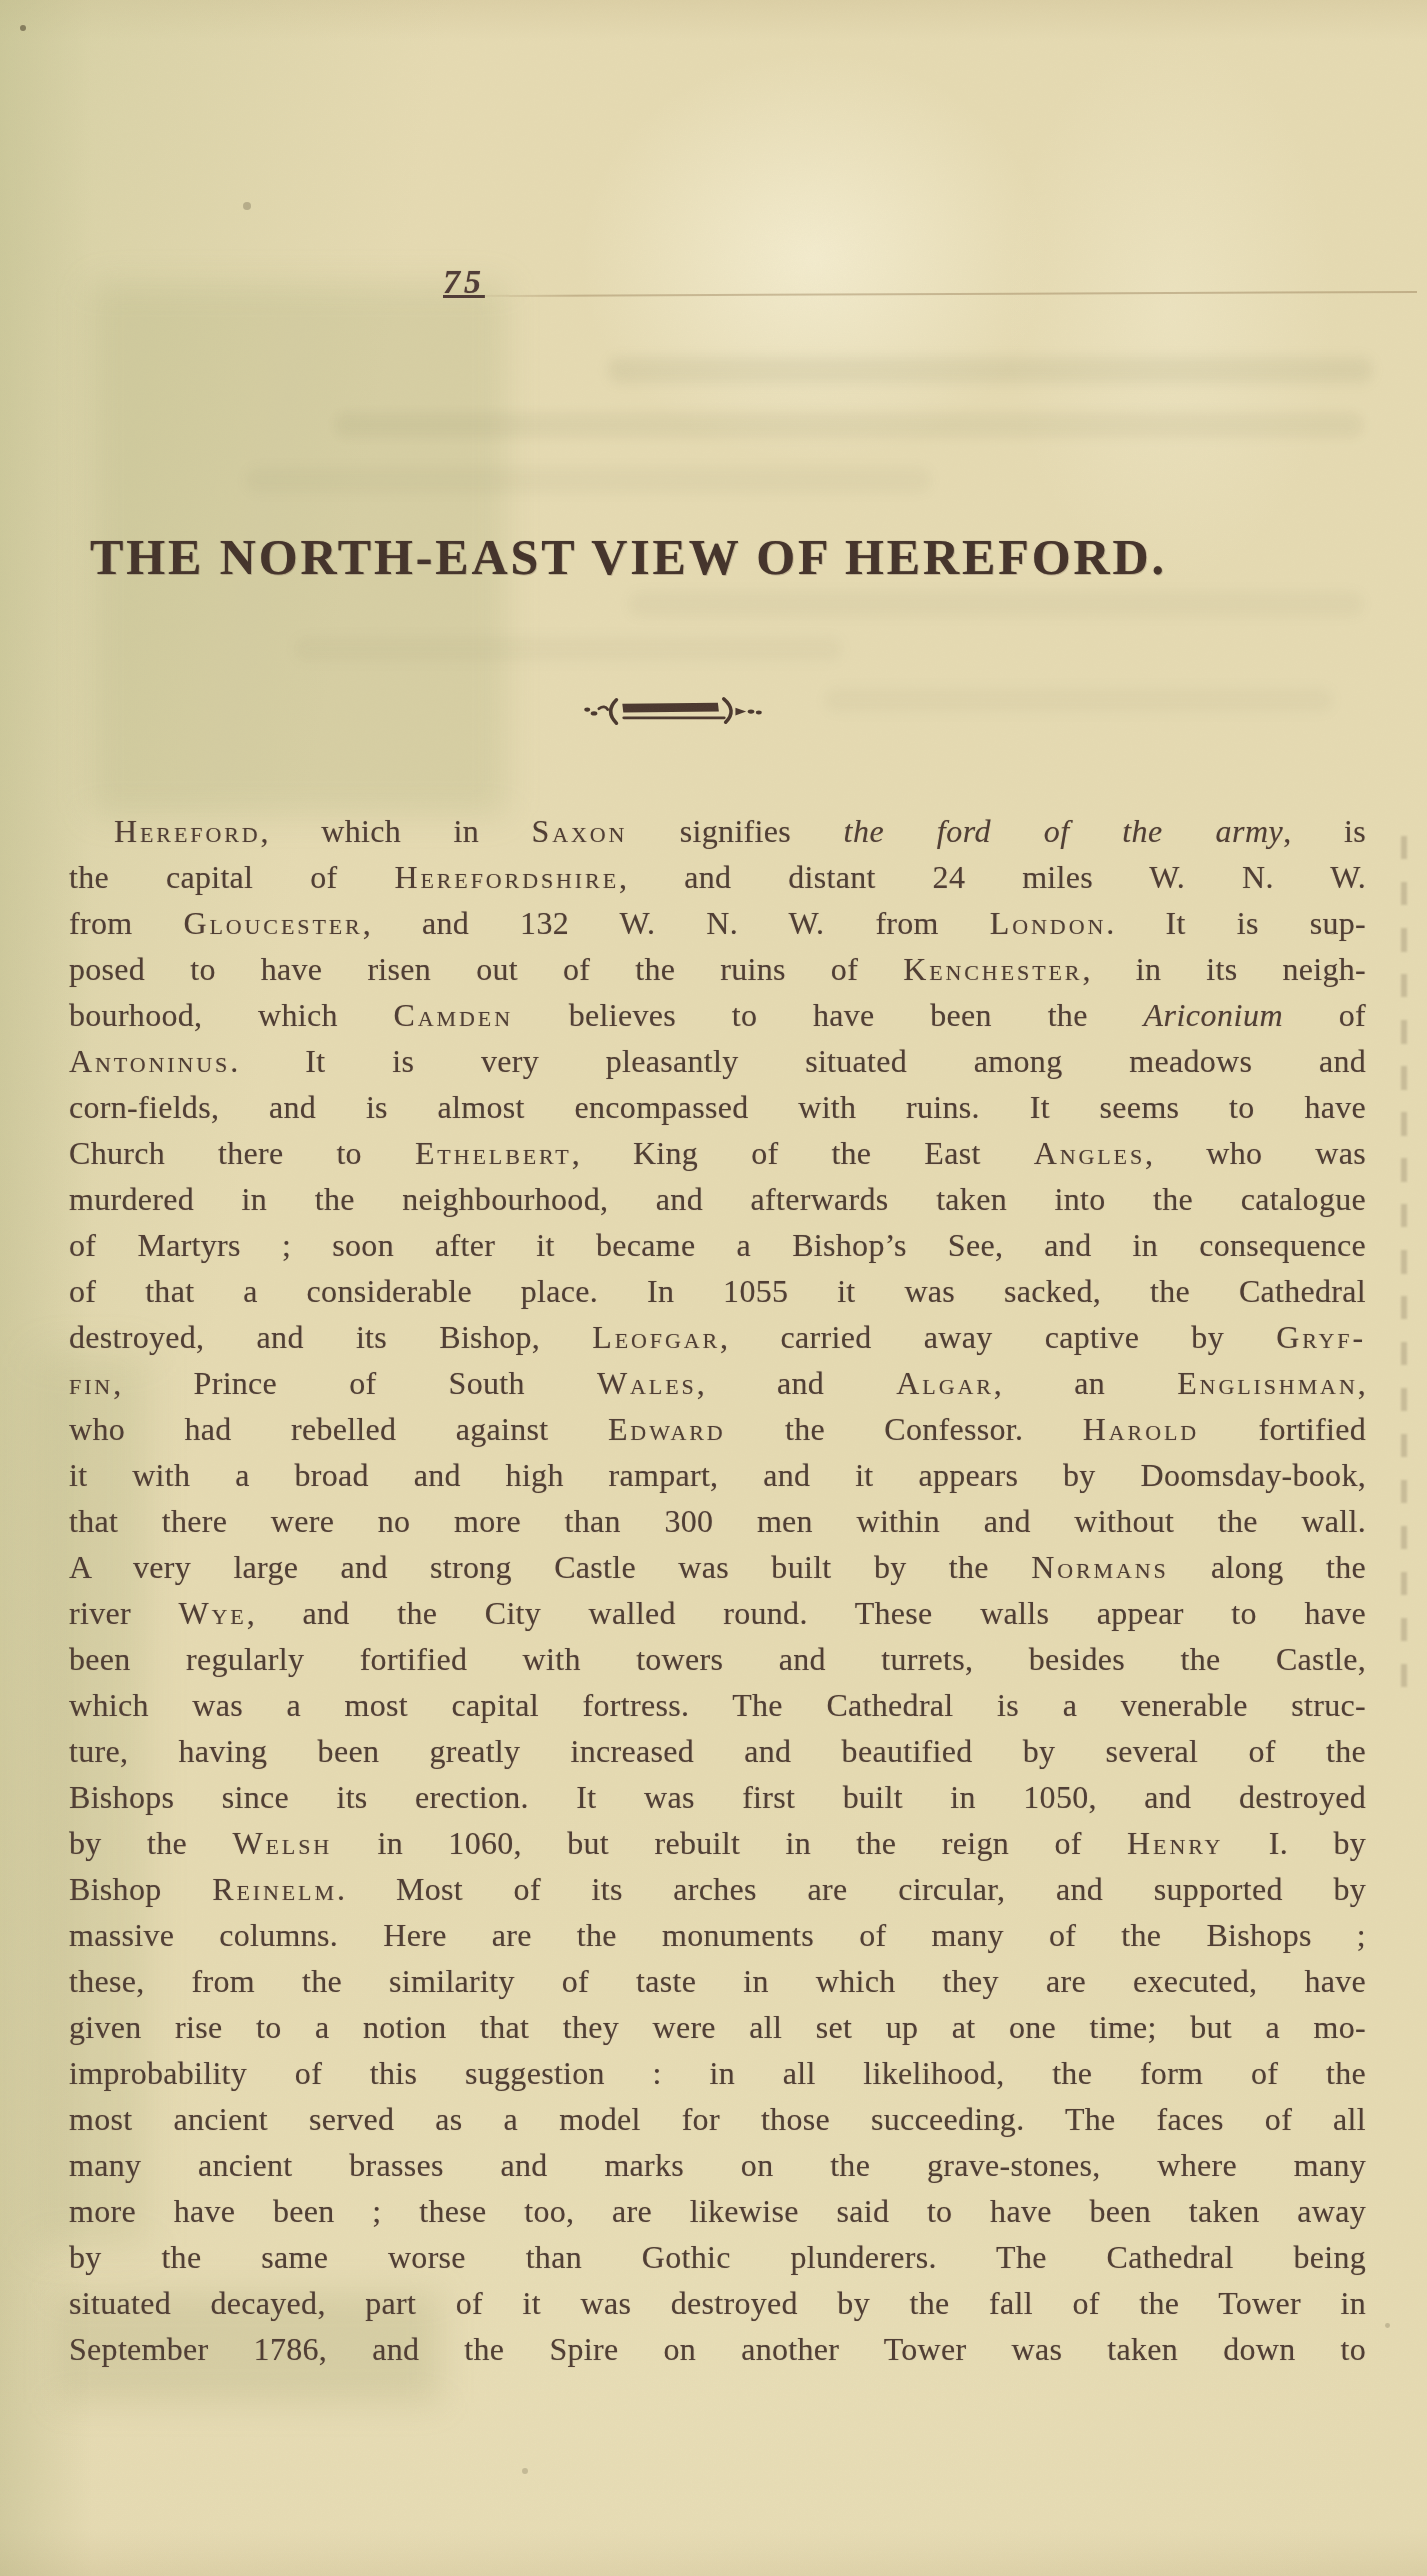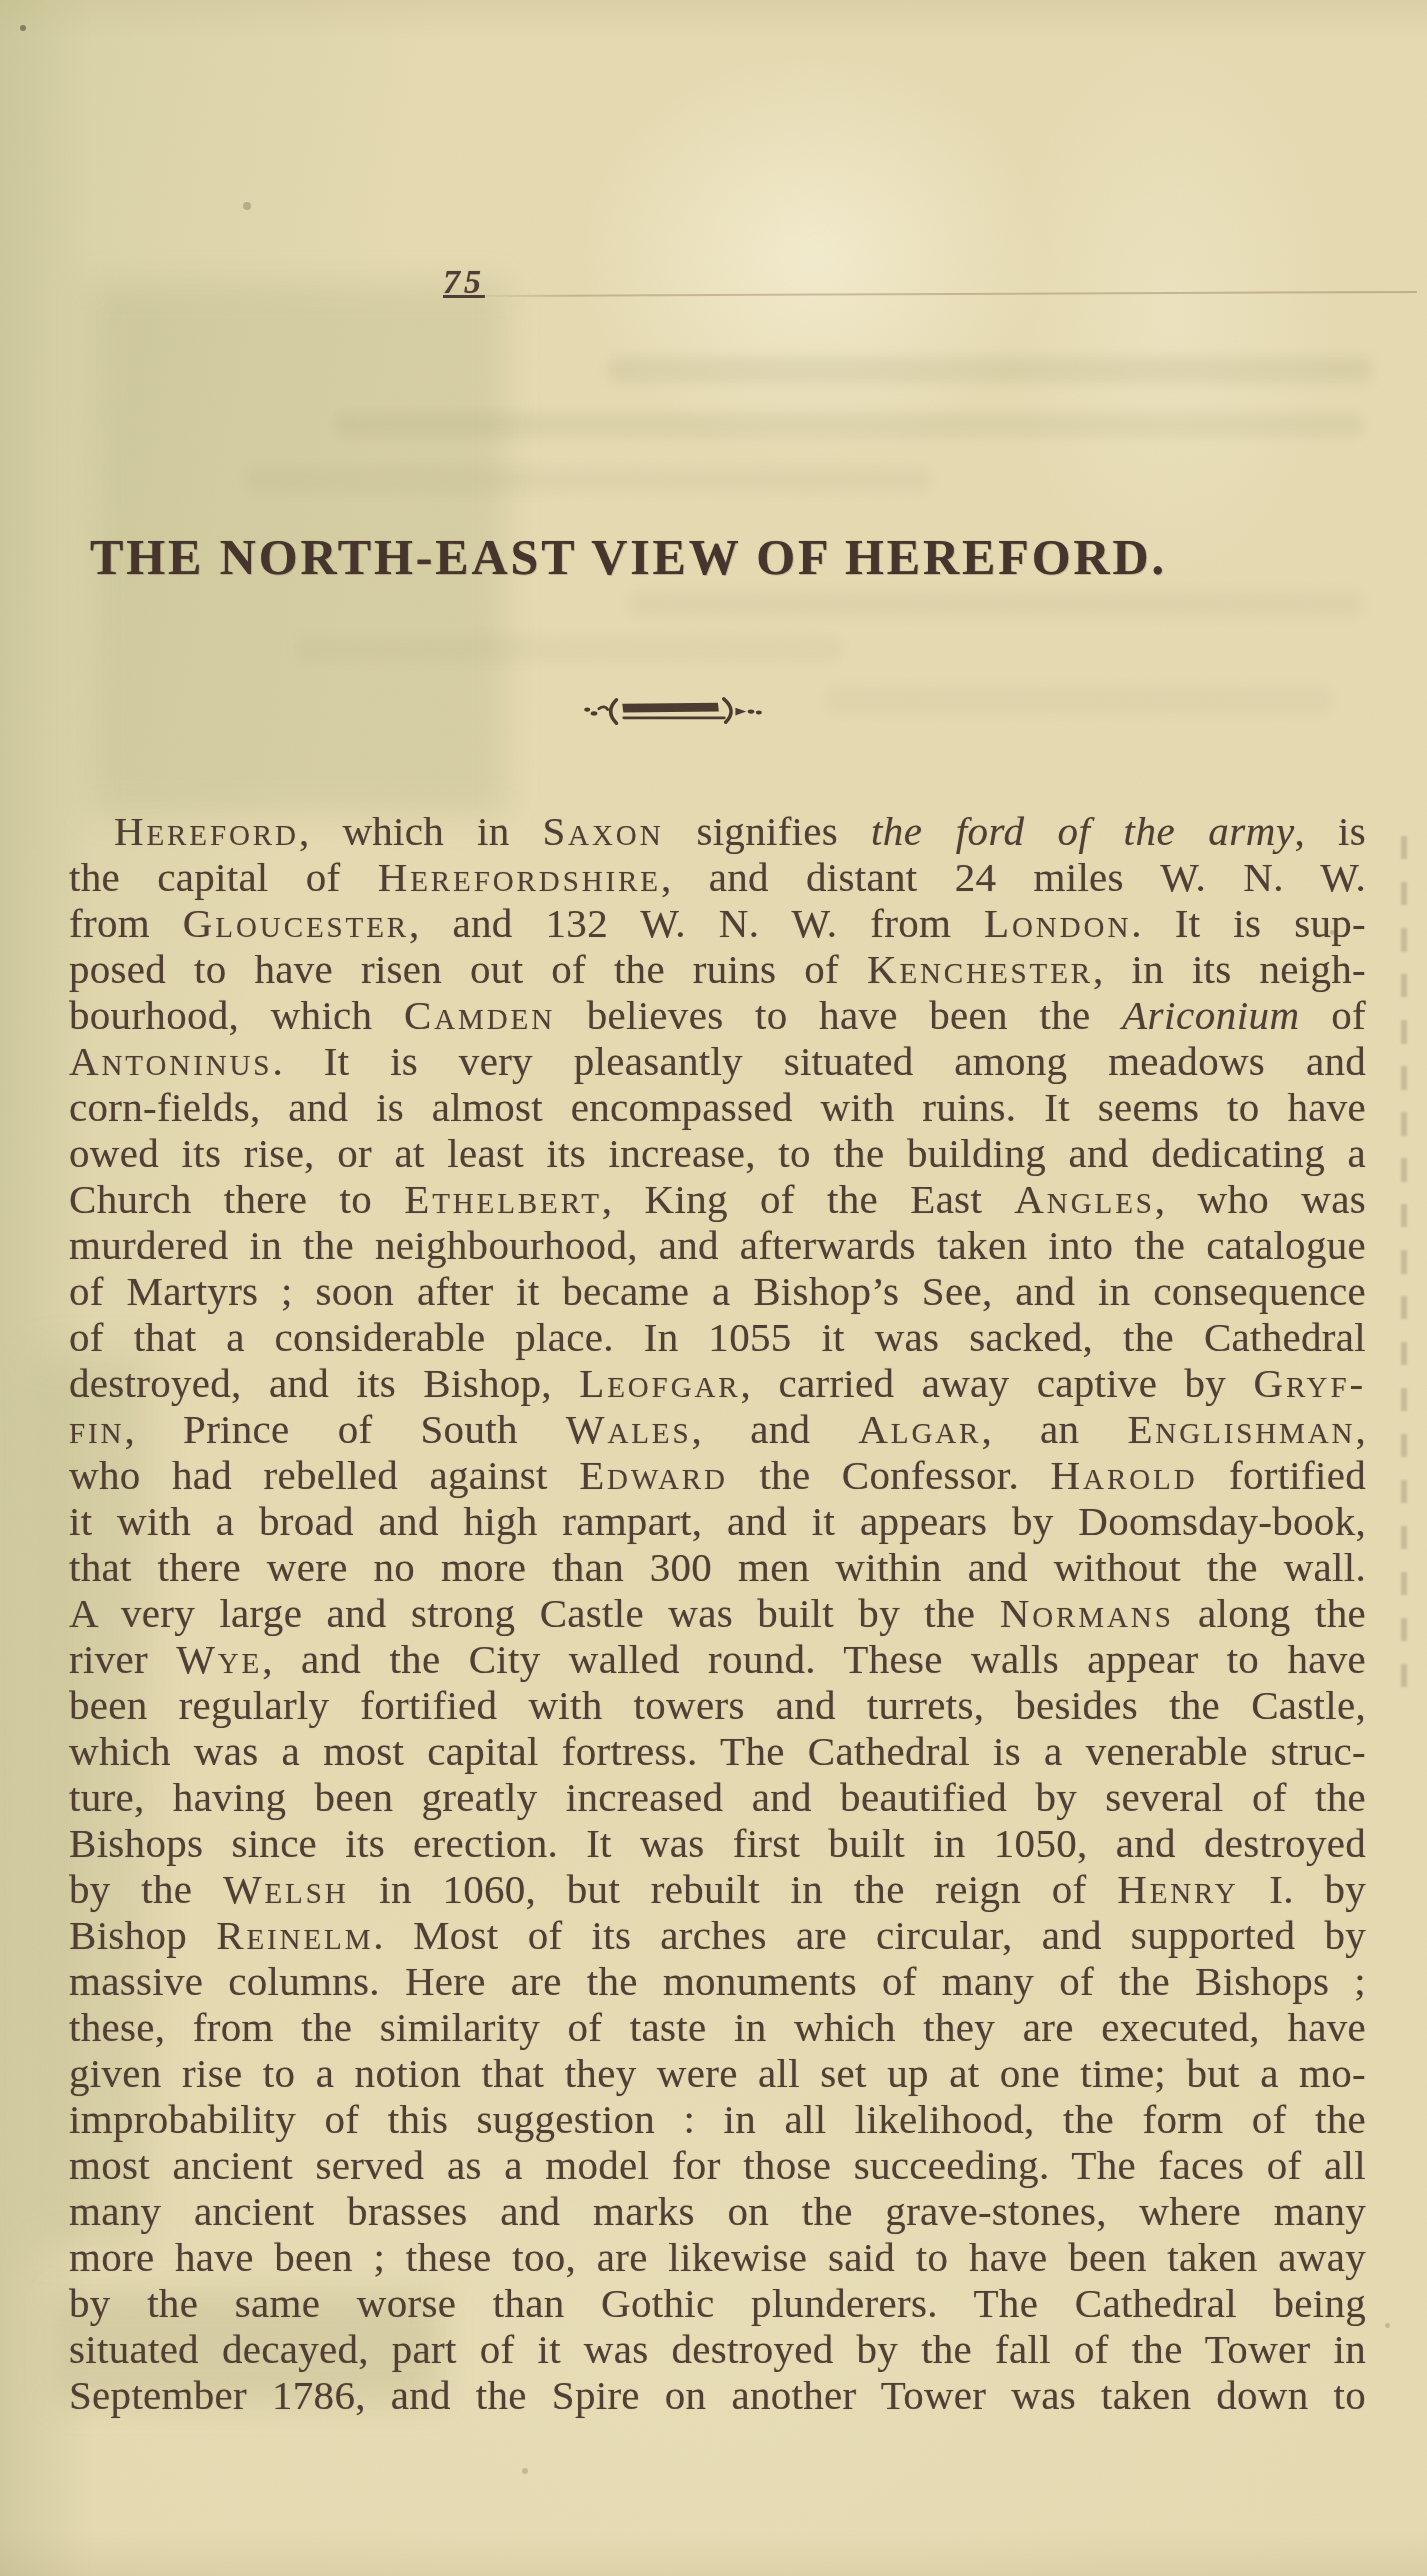--- a/index.html
+++ b/index.html
@@ -40,21 +40,21 @@
   }
   .title{
     position:absolute;left:90px;top:528px;margin:0;
     font-size:50px;font-weight:bold;letter-spacing:2.9px;color:#43322a;
     text-shadow:0 0 1px rgba(70,50,40,.55), 1px 1px 0 rgba(120,100,80,.25);
     white-space:nowrap;
   }
   .ornament{position:absolute;left:581px;top:693px;width:186px;height:39px;}
   .body-text{
     position:absolute;left:69px;top:808px;width:1297px;
-    font-size:41px;line-height:46px;letter-spacing:0.3px;color:#4e3c33;
+    font-size:32px;line-height:46px;letter-spacing:0.3px;color:#4e3c33;
     text-shadow:0 0 1px rgba(85,65,50,.4);
   }
   .line{text-align:justify;text-align-last:justify;white-space:nowrap;}
   .line:first-child{text-indent:45px;}
   .sc{font-variant:small-caps;letter-spacing:2.9px;}
   .i{font-style:italic;letter-spacing:0.5px;}
   .grain{position:absolute;left:0;top:0;width:100%;height:100%;opacity:.55;pointer-events:none;}
 </style>
 </head>
 <body>
@@ -99,21 +99,20 @@
   </svg>
 
   <div class="body-text">
       <div class="line"><span class="sc">Hereford</span><span>, which in </span><span class="sc">Saxon</span><span> signifies </span><span class="i">the ford of the army</span><span>, is</span></div>
       <div class="line"><span>the capital of </span><span class="sc">Herefordshire</span><span>, and distant 24 miles W. N. W.</span></div>
       <div class="line"><span>from </span><span class="sc">Gloucester</span><span>, and 132 W. N. W. from </span><span class="sc">London</span><span>. It is sup-</span></div>
       <div class="line"><span>posed to have risen out of the ruins of </span><span class="sc">Kenchester</span><span>, in its neigh-</span></div>
       <div class="line"><span>bourhood, which </span><span class="sc">Camden</span><span> believes to have been the </span><span class="i">Ariconium</span><span> of</span></div>
       <div class="line"><span class="sc">Antoninus</span><span>. It is very pleasantly situated among meadows and</span></div>
       <div class="line"><span>corn-fields, and is almost encompassed with ruins. It seems to have</span></div>
-      <div class="line"><span>owed its rise, or at least its increase, to the building and dedicating a</span></div>
       <div class="line"><span>Church there to </span><span class="sc">Ethelbert</span><span>, King of the East </span><span class="sc">Angles</span><span>, who was</span></div>
       <div class="line"><span>murdered in the neighbourhood, and afterwards taken into the catalogue</span></div>
       <div class="line"><span>of Martyrs ; soon after it became a Bishop’s See, and in consequence</span></div>
       <div class="line"><span>of that a considerable place. In 1055 it was sacked, the Cathedral</span></div>
       <div class="line"><span>destroyed, and its Bishop, </span><span class="sc">Leofgar</span><span>, carried away captive by </span><span class="sc">Gryf-</span></div>
       <div class="line"><span class="sc">fin</span><span>, Prince of South </span><span class="sc">Wales</span><span>, and </span><span class="sc">Algar</span><span>, an </span><span class="sc">Englishman</span><span>,</span></div>
       <div class="line"><span>who had rebelled against </span><span class="sc">Edward</span><span> the Confessor. </span><span class="sc">Harold</span><span> fortified</span></div>
       <div class="line"><span>it with a broad and high rampart, and it appears by Doomsday-book,</span></div>
       <div class="line"><span>that there were no more than 300 men within and without the wall.</span></div>
       <div class="line"><span>A very large and strong Castle was built by the </span><span class="sc">Normans</span><span> along the</span></div>

